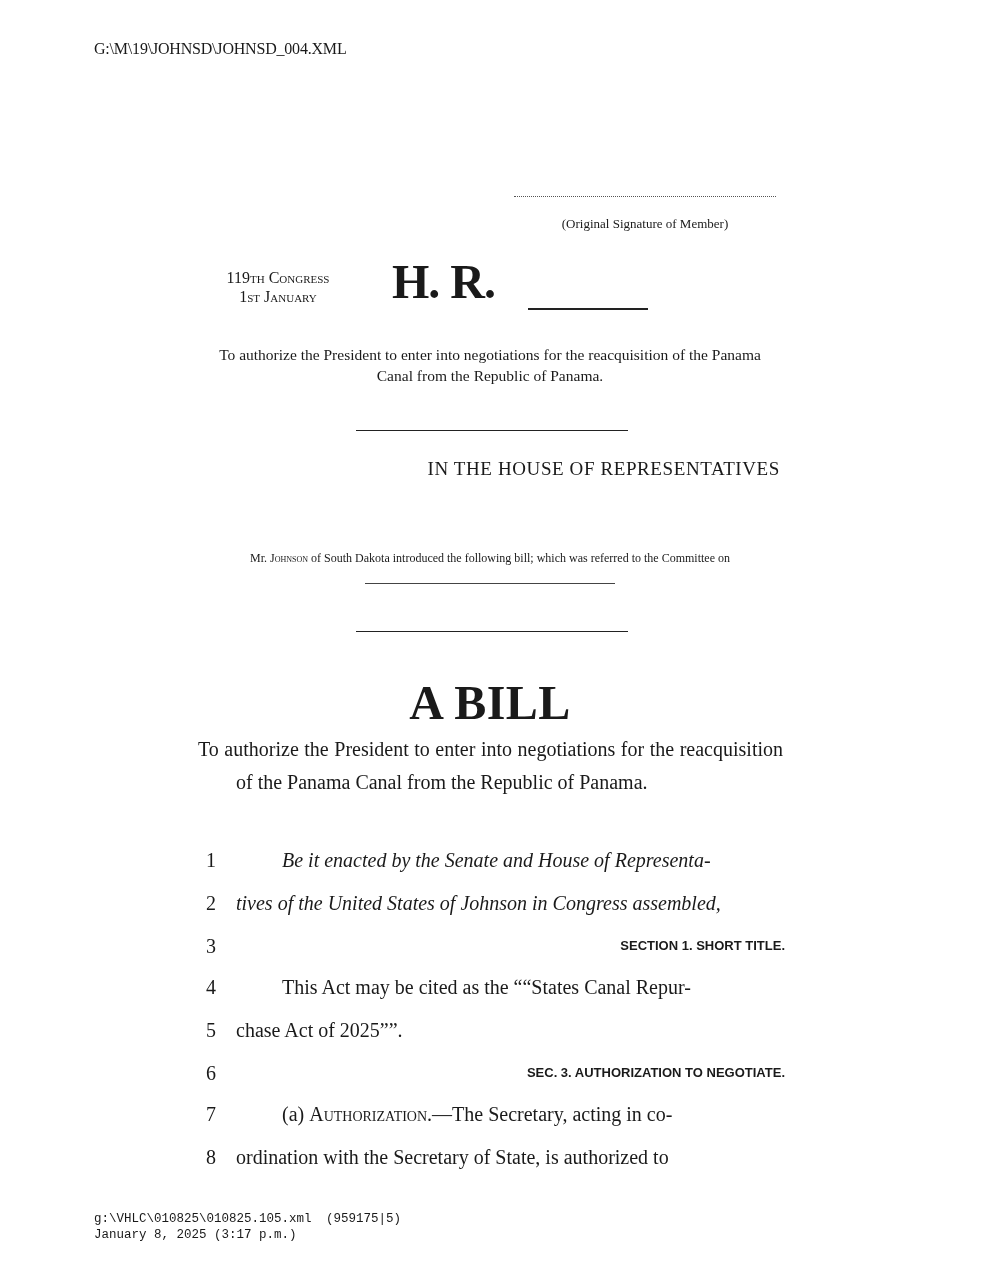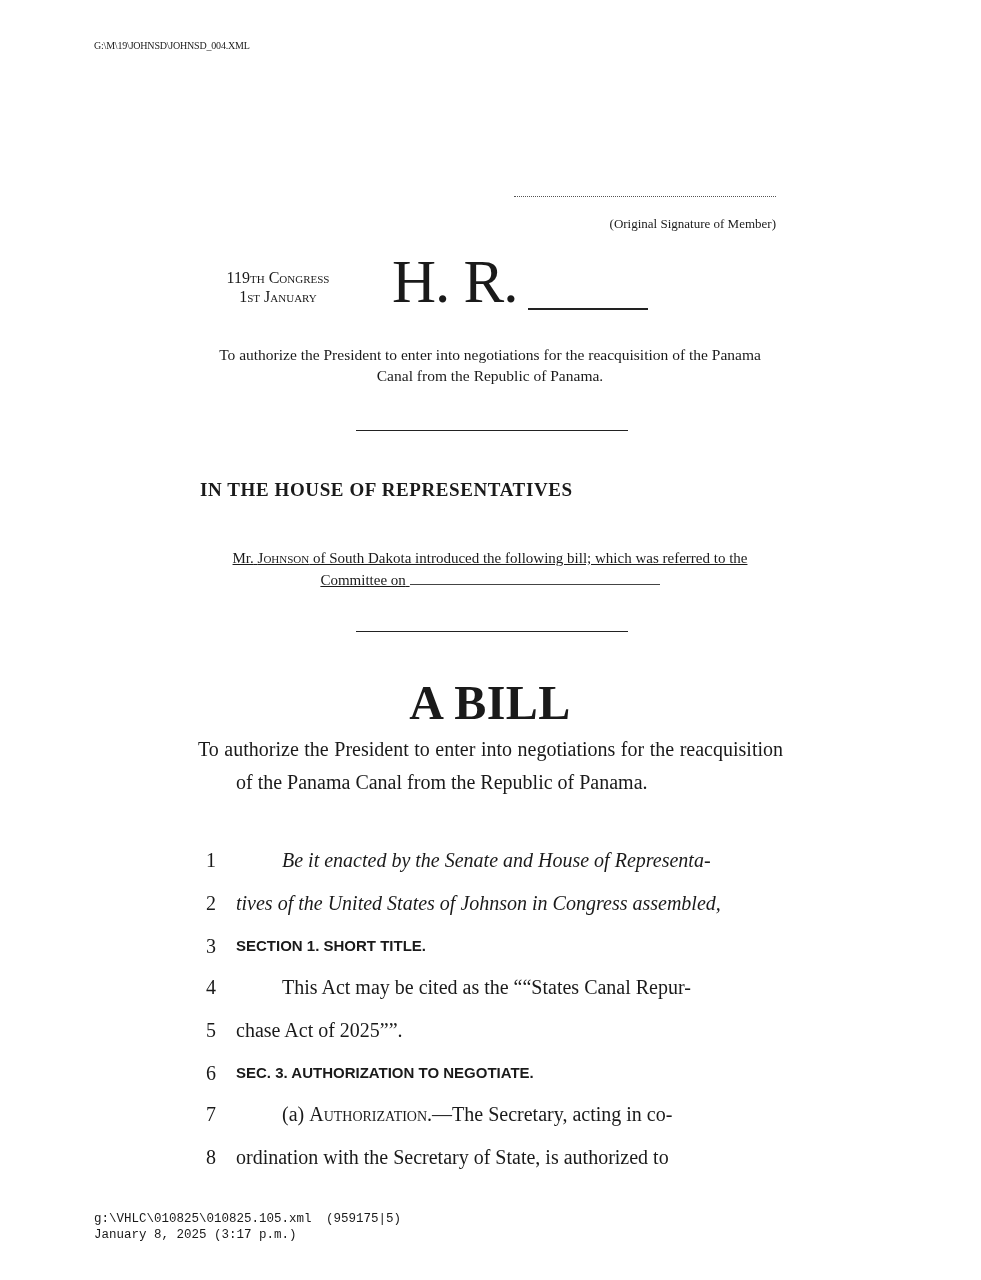--- a/index.html
+++ b/index.html
@@ -1,38 +1,38 @@
 <!DOCTYPE html>
 <html><head>
 <meta charset="utf-8">
 <style>
   html, body { margin: 0; padding: 0; background: #ffffff; }
   body { width: 981px; height: 1280px; position: relative; overflow: hidden; color: #1a1a1a; font-family: "Liberation Serif", serif; }
   .abs { position: absolute; }
-  .filepath { left: 94px; top: 40px; font-size: 10px; font-family: "Liberation Serif", serif; letter-spacing: -0.2px; }
+  .filepath { left: 94px; top: 40px; font-size: 16px; font-family: "Liberation Serif", serif; letter-spacing: -0.2px; }
   .sigline { left: 514px; top: 196px; width: 262px; border-top: 1.5px dotted #555; }
-  .sigtext { left: 514px; top: 216px; width: 262px; text-align: right; font-size: 13px; }
+  .sigtext { left: 514px; top: 216px; width: 262px; text-align: center; font-size: 13px; }
   .congress { left: 190px; top: 256px; width: 176px; text-align: center; font-size: 16px; line-height: 19px; margin-top: 12px; }
   .sc { font-variant: small-caps; }
-  .hr { left: 392px; top: 250px; font-size: 61px; font-weight: normal; line-height: 64px; letter-spacing: -1px; }
+  .hr { left: 392px; top: 250px; font-size: 48px; font-weight: bold; line-height: 64px; letter-spacing: -1px; }
   .hr-blank { left: 528px; top: 308px; width: 120px; border-top: 2px solid #222; }
   .title-short { left: 200px; top: 344px; width: 580px; text-align: center; font-size: 15.5px; line-height: 21px; }
   .rule { left: 356px; width: 272px; border-top: 1.5px solid #222; }
-  .house { left: 200px; top: 479px; width: 580px; text-align: left; font-size: 19px; letter-spacing: 0.6px; font-weight: bold; }
-  .intro { left: 200px; top: 547px; width: 580px; text-align: center; font-size: 15px; line-height: 22px; text-decoration: underline; }
+  .house { left: 200px; top: 458px; width: 580px; text-align: right; font-size: 19px; letter-spacing: 0.6px; }
+  .intro { left: 200px; top: 547px; width: 580px; text-align: center; font-size: 12px; line-height: 22px; }
   .cmte-blank { display: inline-block; width: 250px; border-bottom: 1px solid #444; height: 14px; vertical-align: baseline; }
   .abill { left: 200px; top: 675px; width: 580px; text-align: center; font-size: 48px; font-weight: bold; letter-spacing: 0.5px; }
   .longtitle { left: 198px; top: 733px; width: 585px; font-size: 20px; line-height: 33px; text-align: justify; }
   .longtitle .lt-first { display: block; text-indent: -38px; padding-left: 38px; }
   .line { left: 198px; width: 587px; height: 36px; font-size: 20px; line-height: 36px; }
   .ln { position: absolute; left: 0; width: 26px; text-align: center; }
   .lt { position: absolute; left: 38px; right: 0; white-space: nowrap; }
   .indent { padding-left: 46px; }
   .ital { font-style: italic; }
-  .head { font-family: "Liberation Sans", sans-serif; font-weight: bold; font-size: 15px; }
+  .head { font-family: "Liberation Sans", sans-serif; font-weight: bold; font-size: 13px; text-align: right; }
   .footer { left: 94px; top: 1211px; font-family: Liberation Mono, monospace; font-size: 12.5px; line-height: 16px; }
   .footer .id { position: absolute; left: 232px; top: 0; white-space: nowrap; }
 </style>
 </head>
 <body>
 
 <div class="abs filepath">G:\M\19\JOHNSD\JOHNSD_004.XML</div>
 
 <div class="abs sigline"></div>
 <div class="abs sigtext">(Original Signature of Member)</div>

